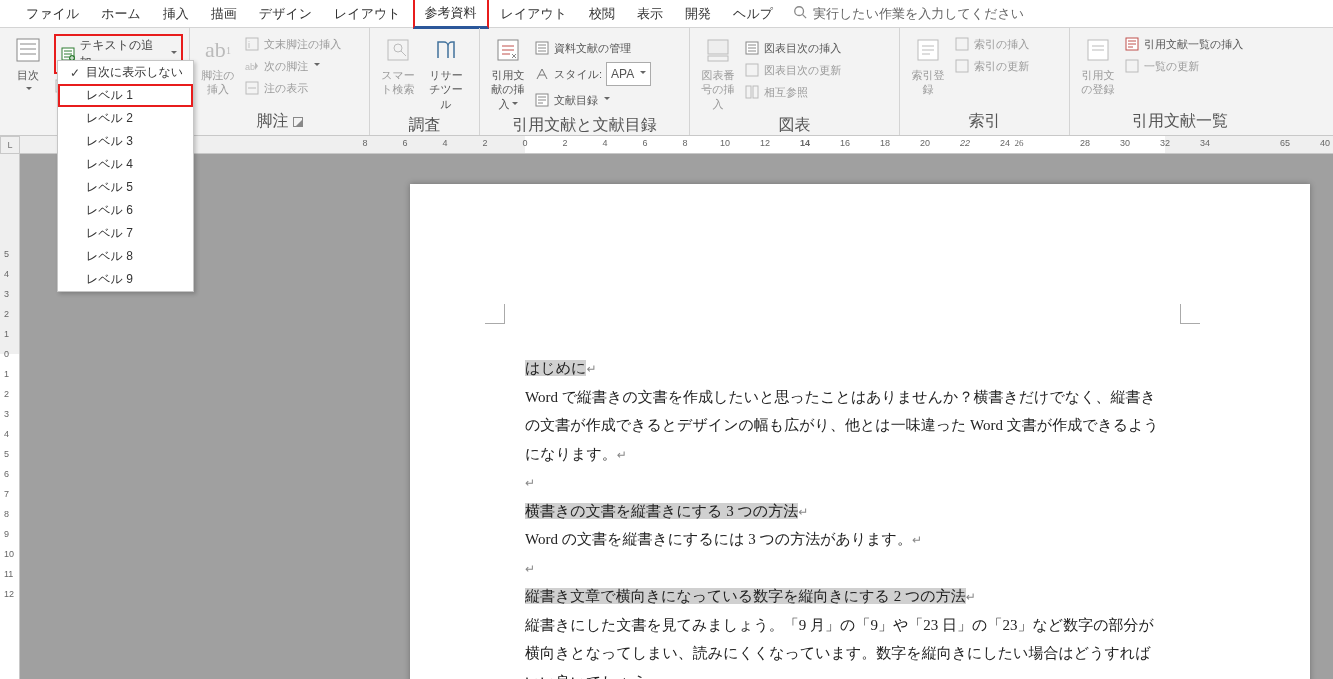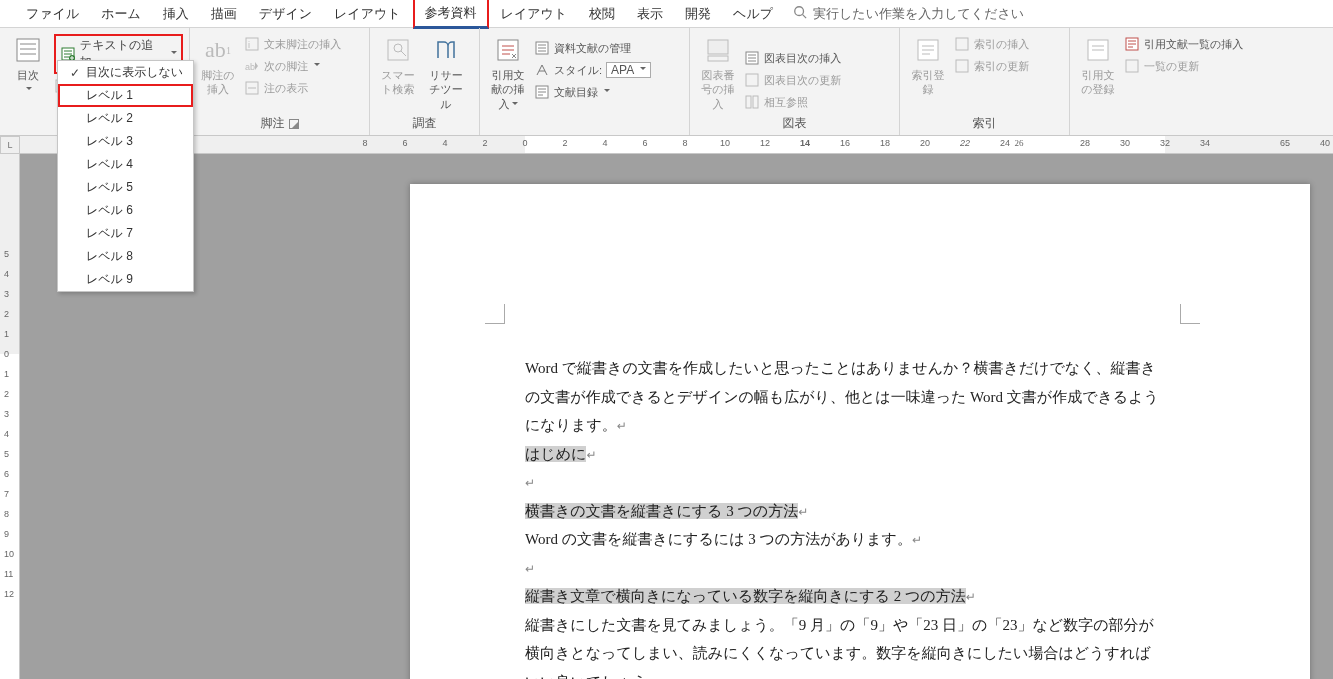--- a/index.html
+++ b/index.html
@@ -9,21 +9,21 @@
 .tabs { display: flex; align-items: center; height: 28px; padding-left: 16px; background: #fff; border-bottom: 1px solid #d4d4d4; gap: 2px; }
 .tab { padding: 4px 10px; cursor: pointer; font-size: 13px; color: #333; }
 .tab.active { border: 2px solid #e81c1c; border-bottom: 3px solid #2b579a; background: #fff; }
 .tab-search { display: flex; align-items: center; gap: 6px; color: #666; margin-left: 8px; }
 .tab-search svg { width: 14px; height: 14px; }
 
 
 .ribbon { display: flex; height: 108px; background: #f3f3f3; border-bottom: 1px solid #c8c8c8; }
 .ribbon-group { display: flex; flex-direction: column; border-right: 1px solid #d4d4d4; padding: 2px 6px 0 6px; position: relative; }
 .ribbon-group-content { flex: 1; display: flex; align-items: flex-start; gap: 4px; padding-top: 2px; }
-.ribbon-group-label { text-align: center; font-size: 12px; color: #555; padding: 2px 0 3px 0; display: flex; align-items: center; justify-content: center; gap: 4px; }
+.ribbon-group-label { text-align: center; font-size: 16px; color: #555; padding: 2px 0 3px 0; display: flex; align-items: center; justify-content: center; gap: 4px; }
 .launcher { width: 10px; height: 10px; border: 1px solid #888; position: relative; }
 .launcher::after { content: ""; position: absolute; right: 0; bottom: 0; border: 3px solid transparent; border-right-color: #888; border-bottom-color: #888; }
 
 .big-btn { display: flex; flex-direction: column; align-items: center; justify-content: flex-start; width: 44px; padding: 2px 2px; font-size: 11px; color: #555; text-align: center; line-height: 1.3; gap: 2px; }
 .big-btn.disabled { color: #9a9a9a; }
 .big-btn .icon { width: 32px; height: 32px; display: flex; align-items: center; justify-content: center; }
 .big-btn .label { font-size: 11px; }
 .chev-down { display: inline-block; width: 0; height: 0; border: 3px solid transparent; border-top-color: #666; margin-left: 2px; vertical-align: middle; }
 
 .small-row { display: flex; align-items: center; gap: 4px; font-size: 11px; color: #555; padding: 2px 0; white-space: nowrap; }
@@ -58,21 +58,21 @@
 .page { position: absolute; left: 390px; top: 30px; width: 900px; height: 1100px; background: #fff; box-shadow: 0 0 6px rgba(0,0,0,0.3); }
 .crop-mark { position: absolute; width: 20px; height: 20px; }
 .crop-mark.tl { left: 95px; top: 140px; border-left: 1px solid #aaa; border-top: 1px solid #aaa; transform: translate(-100%,-100%) rotate(180deg); }
 .crop-mark.tr { right: 130px; top: 140px; border-right: 1px solid #aaa; border-top: 1px solid #aaa; transform: translate(100%,-100%) rotate(180deg); }
 .page-content { position: absolute; left: 115px; top: 170px; right: 150px; font-family: "Yu Mincho", "MS Mincho", serif; font-size: 15px; line-height: 1.9; color: #222; }
 .page-content p { margin-bottom: 0; }
 .hl { background: #d0d0d0; }
 .para-mark { color: #888; font-size: 12px; }
 
 
-.style-select { display: inline-flex; align-items: center; border: 1px solid #ababab; background: #fff; padding: 0 4px; font-size: 12px; height: 16px; }
+.style-select { display: inline-flex; align-items: center; border: 1px solid #ababab; background: #fff; padding: 0 4px; font-size: 12px; height: 24px; }
 .style-select .sel-chev { margin-left: 6px; }
 </style>
 </head>
 <body>
 
 <div class="tabs">
   <div class="tab">ファイル</div>
   <div class="tab">ホーム</div>
   <div class="tab">挿入</div>
   <div class="tab">描画</div>
@@ -245,34 +245,37 @@
               <svg width="14" height="14">
                 <rect x="1" y="1" width="12" height="12" fill="#fff" stroke="#888"></rect>
                 <path d="M3 4h8M3 7h8M3 10h5" stroke="#888"></path>
               </svg>
             </span>
           <span>文献目録</span>
           <span class="chev-down"></span>
         </div>
       </div>
     </div>
+    <div class="ribbon-group-label">
+        <span>引用文献と文献目録</span>
+      </div>
   </div>
 
   <div class="ribbon-group" style="width:210px">
     <div class="ribbon-group-content">
       <div class="big-btn disabled">
         <span class="icon">
             <svg width="28" height="28">
               <rect x="4" y="4" width="20" height="14" fill="#eee" stroke="#bbb"></rect>
               <rect x="4" y="20" width="20" height="5" fill="none" stroke="#bbb"></rect>
             </svg>
           </span>
         <span class="label">図表番号の挿入</span>
       </div>
-      <div class="col" style="margin-top:16px">
+      <div class="col" style="margin-top:6px">
         <div class="small-row">
           <span class="small-icon">
               <svg width="14" height="14">
                 <rect x="1" y="1" width="12" height="12" fill="#fff" stroke="#888"></rect>
                 <path d="M3 4h8M3 7h8M3 10h8" stroke="#888"></path>
               </svg>
             </span>
           <span>図表目次の挿入</span>
         </div>
         <div class="small-row disabled">
@@ -358,20 +361,23 @@
         <div class="small-row disabled">
           <span class="small-icon">
               <svg width="14" height="14">
                 <rect x="1" y="1" width="12" height="12" fill="none" stroke="#bbb"></rect>
               </svg>
             </span>
           <span>一覧の更新</span>
         </div>
       </div>
     </div>
+    <div class="ribbon-group-label">
+        <span>引用文献一覧</span>
+      </div>
   </div>
 
 </div>
 
 <div class="dropdown">
   <div class="dropdown-item">
     <span class="check">✓</span>
     <span class="text">目次に表示しない</span>
   </div>
   <div class="dropdown-item highlighted">
@@ -463,22 +469,22 @@
     <div class="vruler-num" style="top: 400px;">10</div>
     <div class="vruler-num" style="top: 420px;">11</div>
     <div class="vruler-num" style="top: 440px;">12</div>
   </div>
 
 <div class="doc-area">
   <div class="page">
     <div class="crop-mark tl"></div>
     <div class="crop-mark tr"></div>
     <div class="page-content" id="page-content">
+        <p><span class="hl">はじめに</span><span class="para-mark">↵</span></p>
         <p>Word で縦書きの文書を作成したいと思ったことはありませんか？横書きだけでなく、縦書きの文書が作成できるとデザインの幅も広がり、他とは一味違った Word 文書が作成できるようになります。<span class="para-mark">↵</span></p>
-        <p><span class="hl">はじめに</span><span class="para-mark">↵</span></p>
         <p><span class="para-mark">↵</span></p>
         <p><span class="hl">横書きの文書を縦書きにする 3 つの方法</span><span class="para-mark">↵</span></p>
         <p>Word の文書を縦書きにするには 3 つの方法があります。<span class="para-mark">↵</span></p>
         <p><span class="para-mark">↵</span></p>
         <p><span class="hl">縦書き文章で横向きになっている数字を縦向きにする 2 つの方法</span><span class="para-mark">↵</span></p>
         <p>縦書きにした文書を見てみましょう。「9 月」の「9」や「23 日」の「23」など数字の部分が横向きとなってしまい、読みにくくなっています。数字を縦向きにしたい場合はどうすればいい良いでしょう。<span class="para-mark">↵</span></p>
       </div>
   </div>
 </div>
 

